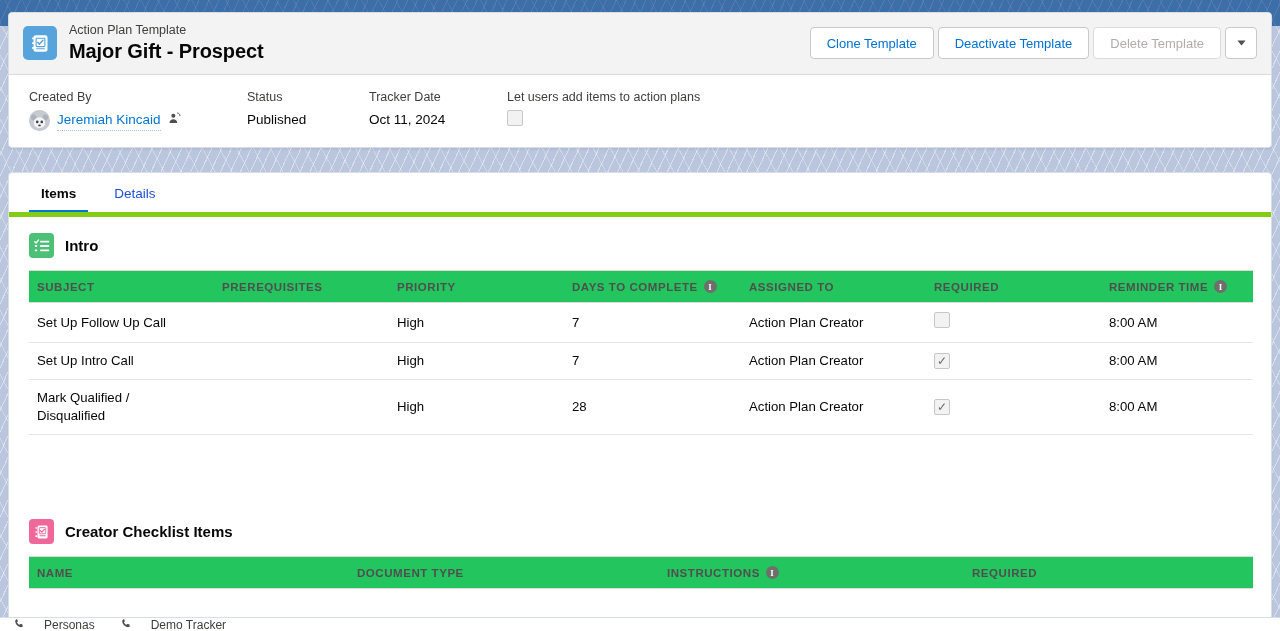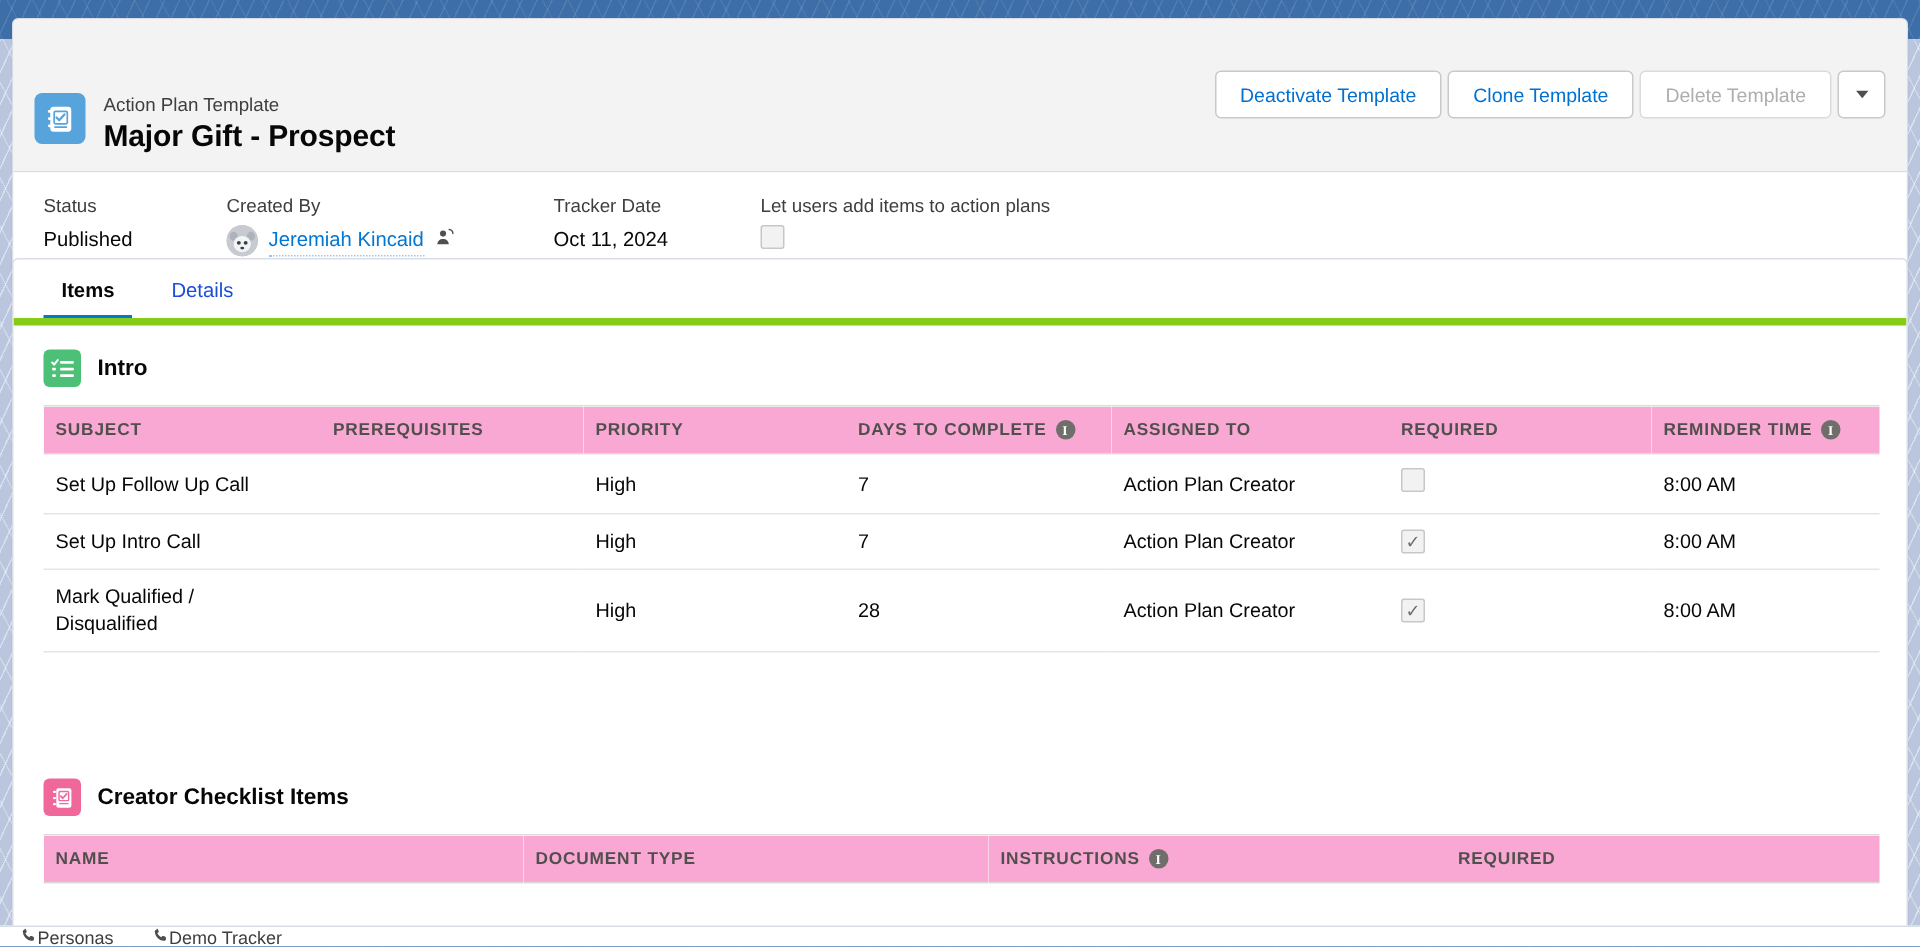--- a/index.html
+++ b/index.html
@@ -40,21 +40,21 @@
   }
   #record-header { position: absolute; left: 8px; top: 12px; width: 1264px; z-index: 3; }
   .hdr-top {
     background: #f3f3f3;
     border-bottom: 1px solid #dddbda;
     border-radius: 4px 4px 0 0;
     display: flex; align-items: center; justify-content: space-between;
     padding: 9px 14px 10px 14px;
     min-height: 62px;
   }
-  .hdr-left { display: flex; gap: 12px; margin-top: 40px; }
+  .hdr-left { display: flex; align-items: center; gap: 12px; }
   .obj-icon {
     width: 34px; height: 34px; border-radius: 5px;
     background: #57a3db;
     display: flex; align-items: center; justify-content: center;
     flex: 0 0 auto;
   }
   .obj-type { font-size: 12.5px; color: #3e3e3c; line-height: 16px; }
   .obj-title { font-size: 20px; font-weight: 700; color: #080707; line-height: 26px; letter-spacing: -.1px; }
 
   .hdr-actions { display: flex; align-items: stretch; gap: 4px; }
@@ -111,21 +111,21 @@
 
   .section { padding: 0 20px; }
   .section-head { display: flex; align-items: center; gap: 11px; padding: 16px 0 12px 0; }
   .sec-icon { width: 25px; height: 25px; border-radius: 4px; display:flex; align-items:center; justify-content:center; flex:0 0 auto; }
   .sec-icon.tasks { background: #4bc076; }
   .sec-icon.docs { background: #f0679a; }
   .sec-title { font-size: 15px; font-weight: 700; color: #080707; }
 
   table.dt { width: 100%; border-collapse: collapse; table-layout: fixed; }
   table.dt thead th {
-    background: #f9a8d4; border-top: 1px solid #dddbda; border-bottom: 1px solid #dddbda;
+    background: #22c55e; border-top: 1px solid #dddbda; border-bottom: 1px solid #dddbda;
     font-size: 11.5px; font-weight: 700; color: #514f4d; letter-spacing: .55px;
     text-transform: uppercase; text-align: left; padding: 9px 8px 9px 8px;
     height: 32px; white-space: nowrap; overflow: hidden;
   }
   table.dt thead th:first-child { padding-left: 8px; }
   .th-inner { display: inline-flex; align-items: center; gap: 6px; }
   .info-dot {
     width: 13px; height: 13px; border-radius: 50%; background: #706e6b; color: #fff;
     font-size: 9px; font-weight: 700; display:inline-flex; align-items:center; justify-content:center;
     font-family: "Liberation Serif", serif; flex: 0 0 auto;
@@ -140,21 +140,21 @@
     padding-top: 56px; padding-bottom: 4px;
   }
 
   
   #utility-bar {
     position: absolute; left: 0; bottom: 0; width: 1280px; height: 14px;
     background: #fff; border-top: 1px solid #d8dde6; z-index: 5;
     display: flex; align-items: flex-start; gap: 26px; padding-left: 14px;
     overflow: hidden;
   }
-  .util-item { display: flex; align-items: center; gap: 0; font-size: 12px; color: #3e3e3c; white-space: nowrap; cursor: pointer; }
+  .util-item { display: flex; align-items: center; gap: 19px; font-size: 12px; color: #3e3e3c; white-space: nowrap; cursor: pointer; }
 </style>
 </head>
 <body>
 
 <div id="page">
 
   <div id="record-header" class="card">
 
     <div class="hdr-top">
       <div class="hdr-left">
@@ -169,39 +169,34 @@
             <rect x="7" y="17.4" width="10" height="1.3" rx=".6" fill="#57a3db"></rect>
           </svg>
         </div>
         <div>
           <div class="obj-type">Action Plan Template</div>
           <div class="obj-title">Major Gift - Prospect</div>
         </div>
       </div>
 
       <div class="hdr-actions">
+        <button class="btn">Clone Template</button>
         <button class="btn">Deactivate Template</button>
-        <button class="btn">Clone Template</button>
         <button class="btn disabled">Delete Template</button>
         <button class="btn caret">
           <span>
             <svg width="11" height="11" viewBox="0 0 12 12" aria-hidden="true">
               <path d="M1.5 3.8h9L6 9.2z" fill="#514f4d"></path>
             </svg>
           </span>
         </button>
       </div>
     </div>
 
     <div class="hdr-detail">
-      <div class="field f-status">
-        <div class="field-label">Status</div>
-        <div class="field-value">Published</div>
-      </div>
-
       <div class="field f-createdby">
         <div class="field-label">Created By</div>
         <div class="field-value">
           <span class="avatar">
             <svg width="21" height="21" viewBox="0 0 24 24" aria-hidden="true">
               <circle cx="12" cy="12" r="12" fill="#c7cad0"></circle>
               <ellipse cx="5.4" cy="8.6" rx="3.1" ry="3.4" fill="#aeb2ba"></ellipse>
               <ellipse cx="18.6" cy="8.6" rx="3.1" ry="3.4" fill="#aeb2ba"></ellipse>
               <ellipse cx="12" cy="14.5" rx="6.6" ry="6.2" fill="#f3f4f6"></ellipse>
               <circle cx="9.4" cy="13.6" r="1.5" fill="#3b3f46"></circle>
@@ -211,20 +206,25 @@
           </span>
           <a class="rec-link" href="#">Jeremiah Kincaid</a>
           <span>
             <svg width="13" height="13" viewBox="0 0 16 16" aria-hidden="true">
               <circle cx="6.6" cy="4.6" r="2.5" fill="#514f4d"></circle>
               <path d="M1.9 13.4c0-2.7 2.1-4.4 4.7-4.4s4.7 1.7 4.7 4.4z" fill="#514f4d"></path>
               <path d="M11.6 1.2c1.9.2 3 1.5 3.1 3.3" fill="none" stroke="#514f4d" stroke-width="1.1" stroke-linecap="round"></path>
             </svg>
           </span>
         </div>
+      </div>
+
+      <div class="field f-status">
+        <div class="field-label">Status</div>
+        <div class="field-value">Published</div>
       </div>
 
       <div class="field f-createddate">
         <div class="field-label">Tracker Date</div>
         <div class="field-value">Oct 11, 2024</div>
       </div>
 
       <div class="field">
         <div class="field-label">Let users add items to action plans</div>
         <div class="field-value">

